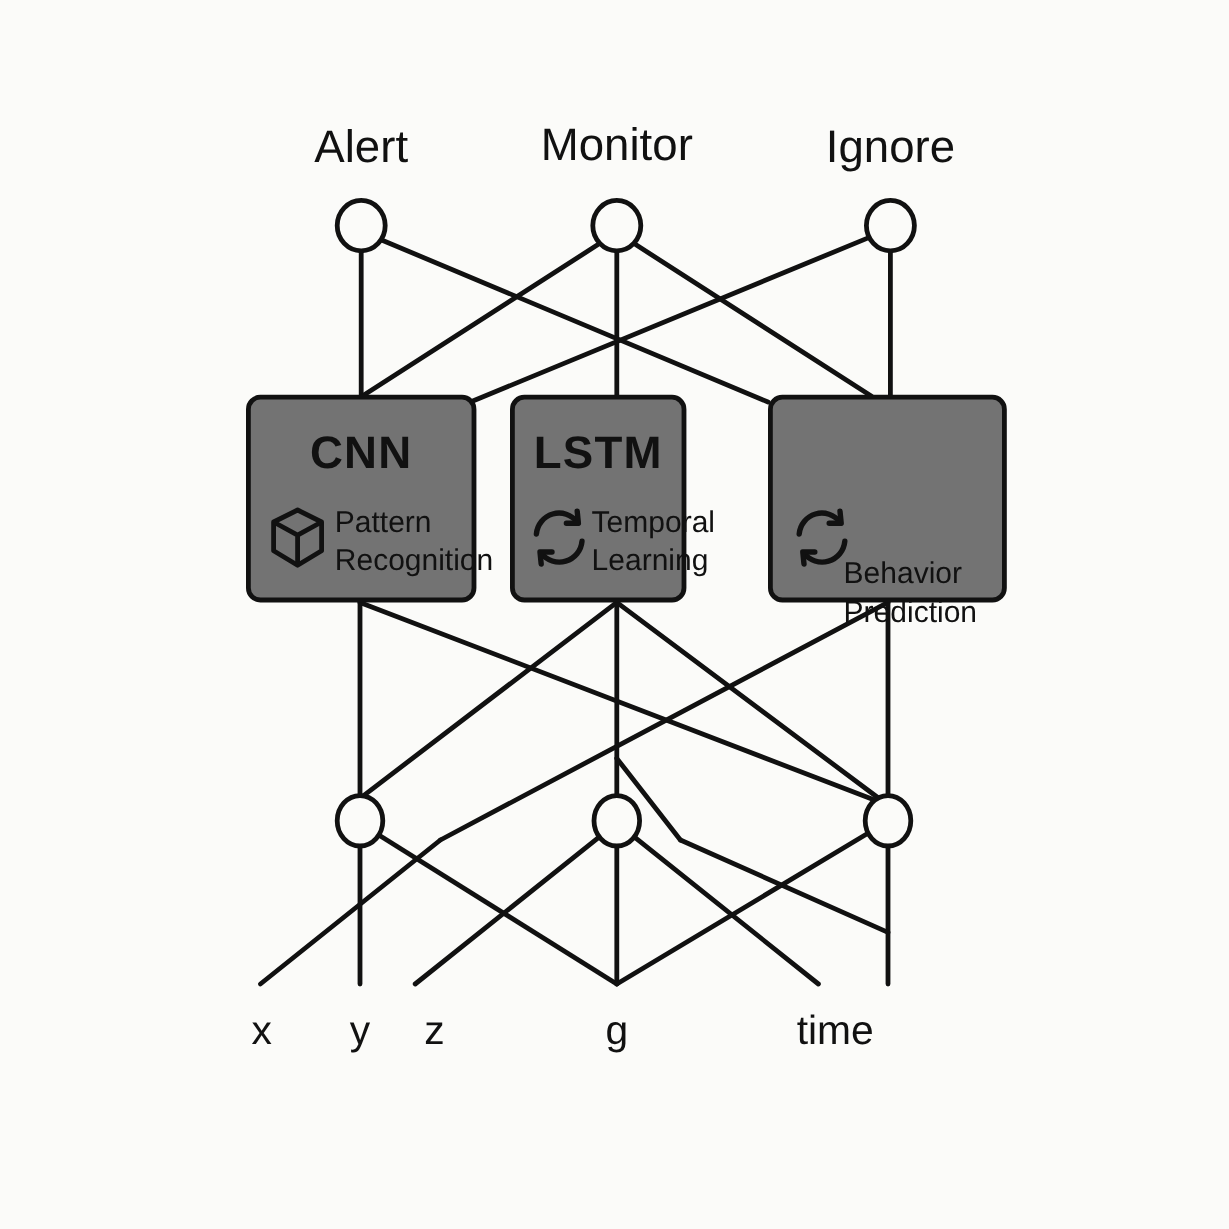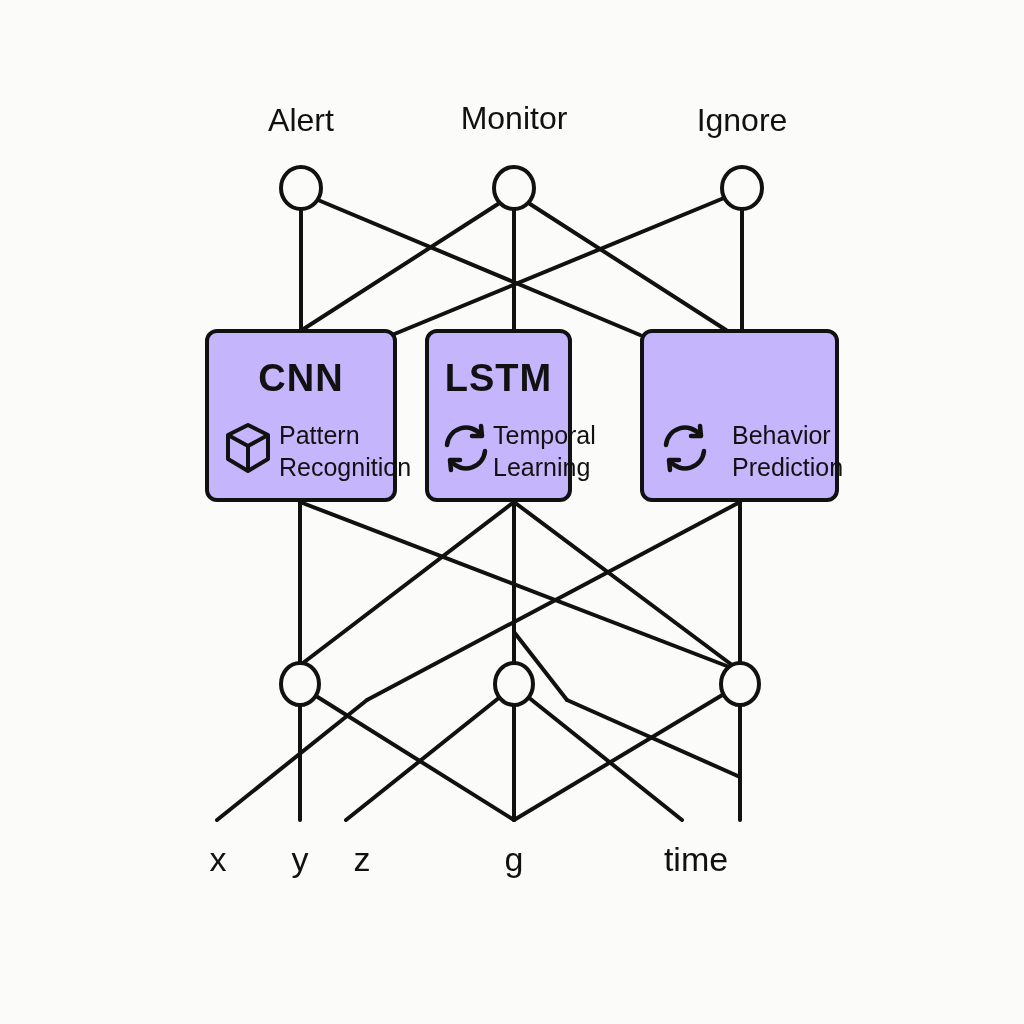--- a/index.html
+++ b/index.html
@@ -1,20 +1,20 @@
 <!DOCTYPE html>
 <html><head>
 <meta charset="utf-8">
 <style>
   html, body { margin: 0; padding: 0; }
   body { width: 1024px; height: 1024px; background: #fbfbf9; overflow: hidden; position: relative; font-family: "Liberation Sans", "DejaVu Sans", sans-serif; color: #111; }
   #diagram { position: absolute; left: 0; top: 0; width: 1024px; height: 1024px; }
-  .label { position: absolute; font-size: 32px; transform: translateX(-50%); white-space: nowrap; }
+  .label { position: absolute; font-size: 38px; transform: translateX(-50%); white-space: nowrap; }
   .inlabel { position: absolute; font-size: 34px; transform: translateX(-50%); white-space: nowrap; }
-  .box { position: absolute; border: 4px solid #111; border-radius: 12px; background: #c4b5fd; box-sizing: border-box; }
+  .box { position: absolute; border: 4px solid #111; border-radius: 12px; background: #737373; box-sizing: border-box; }
   .box-title { position: absolute; left: 0; right: 0; top: 24px; text-align: center; font-size: 38px; font-weight: bold; letter-spacing: 1px; }
   .box-sub { position: absolute; top: 86px; font-size: 25px; line-height: 32px; }
   .box-icon { position: absolute; top: 88px; width: 50px; height: 54px; }
 </style>
 </head>
 <body>
 
 <svg id="diagram" viewBox="0 0 1024 1024">
   <g stroke="#111" stroke-width="4" fill="none" stroke-linecap="round">
 
@@ -92,21 +92,21 @@
 
 <div class="box" style="left:640px; top:329px; width:199px; height:173px;">
   <svg class="box-icon" style="left:16px;" viewBox="0 0 50 54">
     <g fill="none" stroke="#111" stroke-width="4.5" stroke-linecap="round" stroke-linejoin="round">
       <path d="M6 24 A19 19 0 0 1 40 14"></path>
       <path d="M40 5 L41 15 L31 15"></path>
       <path d="M44 30 A19 19 0 0 1 10 40"></path>
       <path d="M10 49 L9 39 L19 39"></path>
     </g>
   </svg>
-  <div class="box-sub" style="left:88px;">
+  <div class="box-sub" style="left:59px;margin-top:43px;">
     <div>Behavior</div>
     <div>Prediction</div>
   </div>
 </div>
 
 <div class="inlabel" style="left:218px; top:840px;">x</div>
 <div class="inlabel" style="left:300px; top:840px;">y</div>
 <div class="inlabel" style="left:362px; top:840px;">z</div>
 <div class="inlabel" style="left:514px; top:840px;">g</div>
 <div class="inlabel" style="left:696px; top:840px;">time</div>

